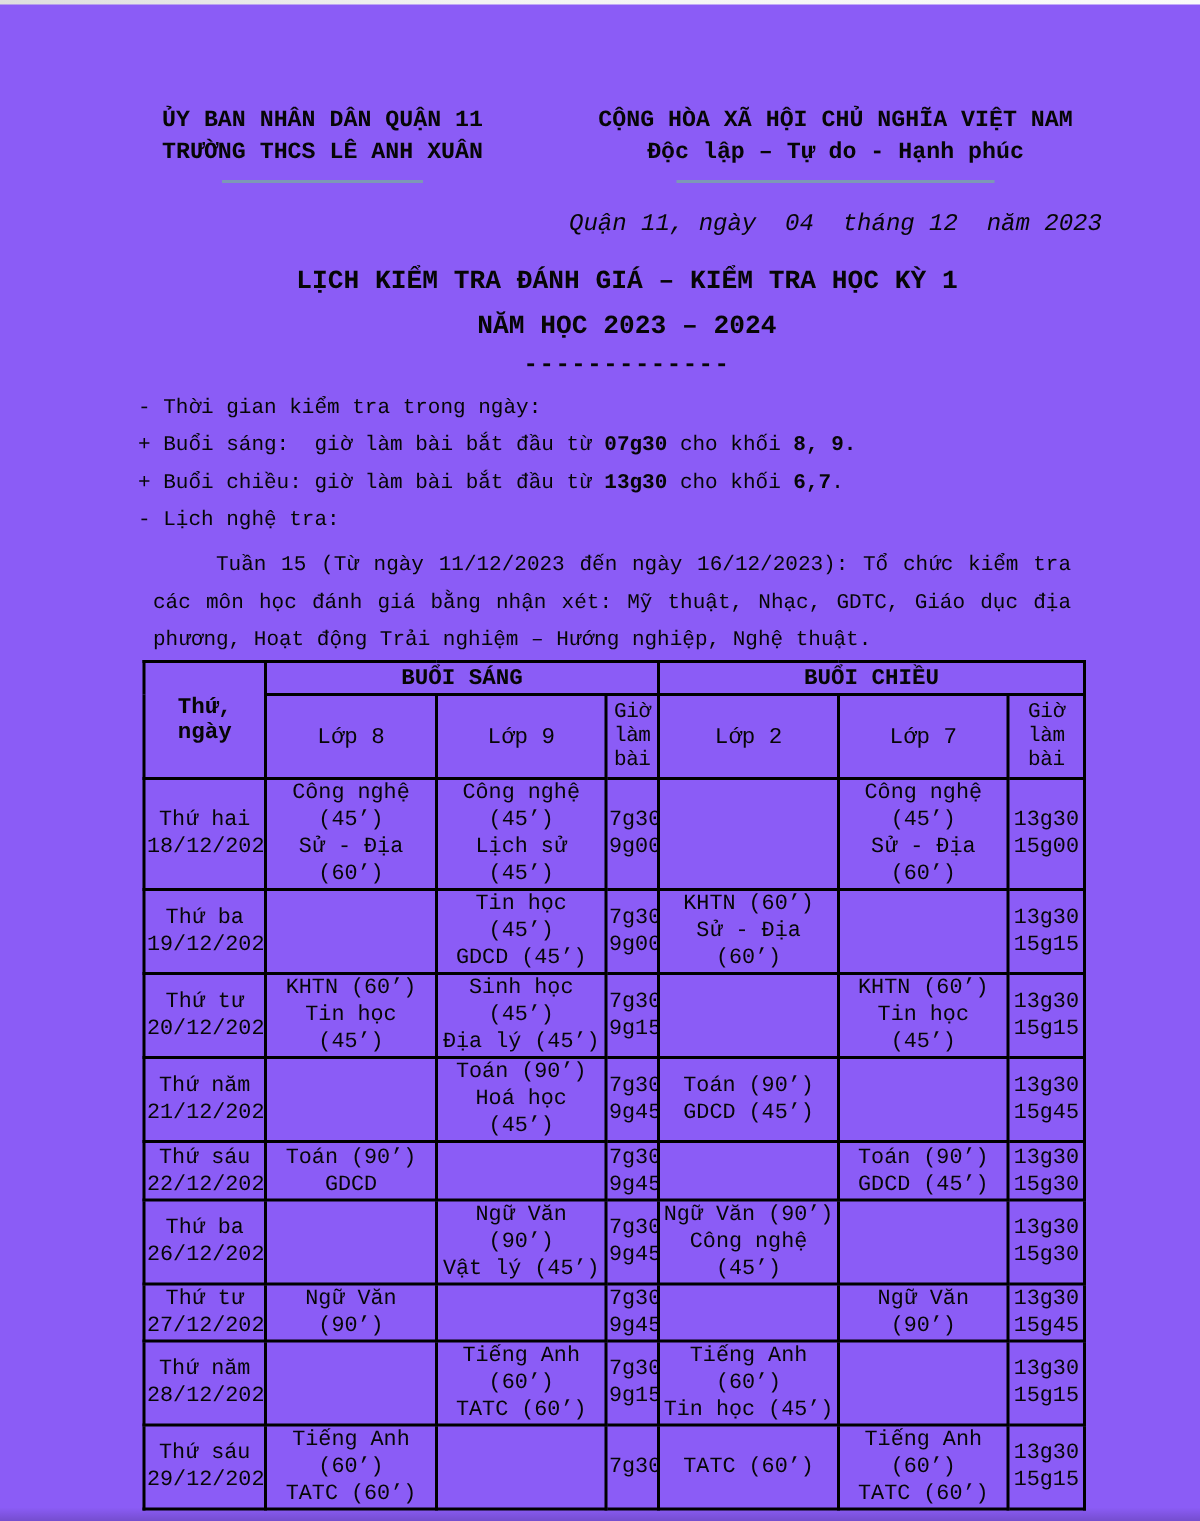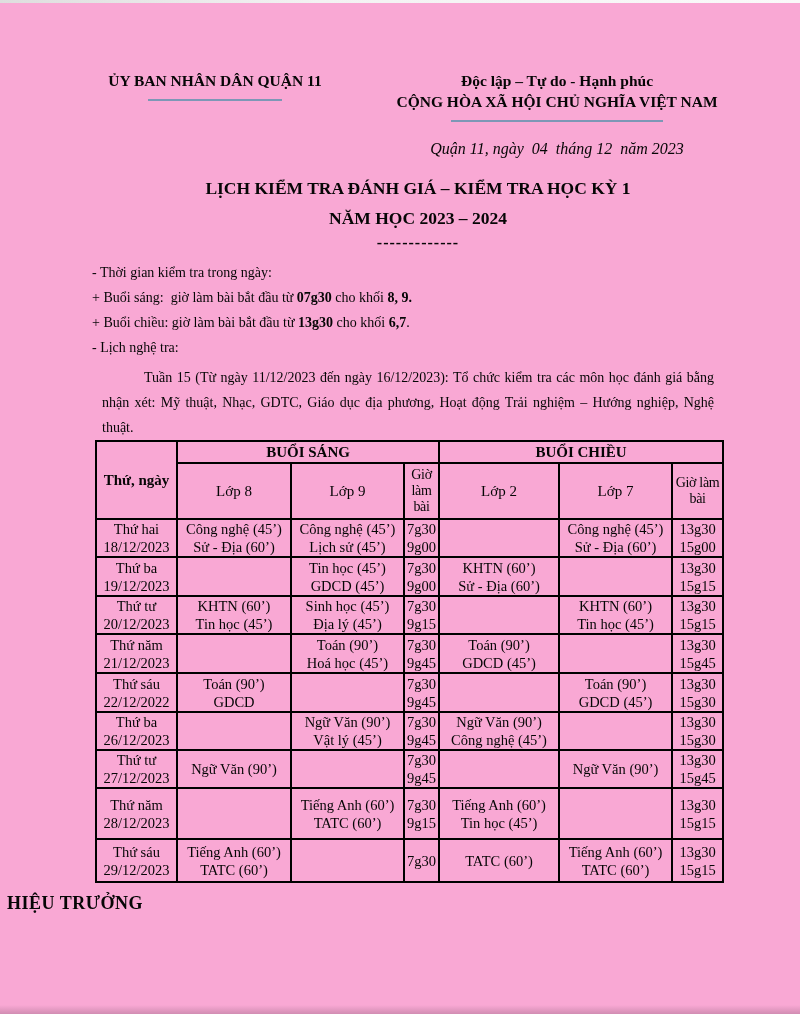--- a/index.html
+++ b/index.html
@@ -1,18 +1,18 @@
 <!DOCTYPE html>
 <html><head>
 <meta charset="utf-8">
 <style>
   html,body{margin:0;padding:0;background:#ffffff;}
   .page{
-    position:relative;width:800px;height:1014px;background:#f9a8d4;
-    font-family:Liberation Serif, serif;color:#060606;overflow:hidden;
+    position:relative;width:800px;height:1014px;background:#8b5cf6;
+    font-family:Liberation Mono, monospace;color:#060606;overflow:hidden;
   }
   .edge-top{position:absolute;top:0;left:0;width:100%;height:3px;
     background:linear-gradient(to right,#dedede,#f3f3f3 40%,#fafafa);}
   .edge-bottom{position:absolute;bottom:0;left:0;width:100%;height:9px;
     background:linear-gradient(to bottom,rgba(0,0,0,0),rgba(0,0,0,0.16));}
   .header{display:flex;padding-top:70px;}
   .hdr-left{width:314px;margin-left:58px;text-align:center;}
   .hdr-right{width:370px;text-align:center;}
   .hdr-line{font-weight:bold;font-size:15.5px;line-height:21px;white-space:nowrap;}
   .rule{height:2px;background:#7d97b6;margin:8px auto 0;}
@@ -50,25 +50,26 @@
 </style>
 </head>
 <body>
 
 <div class="page">
   <div class="edge-top"></div>
 
   <div class="header">
     <div class="hdr-left">
       <div class="hdr-line">ỦY BAN NHÂN DÂN QUẬN 11</div>
+      <div class="hdr-line">TRƯỜNG THCS LÊ ANH XUÂN</div>
       <div class="rule rule-left"></div>
     </div>
     <div class="hdr-right">
+      <div class="hdr-line">CỘNG HÒA XÃ HỘI CHỦ NGHĨA VIỆT NAM</div>
       <div class="hdr-line">Độc lập – Tự do -  Hạnh phúc</div>
-      <div class="hdr-line">CỘNG HÒA XÃ HỘI CHỦ NGHĨA VIỆT NAM</div>
       <div class="rule rule-right"></div>
     </div>
   </div>
 
   <div class="date-line">
     <span>Quận 11, ngày  04  tháng 12  năm 2023</span>
   </div>
 
   <div class="title-block">
     <div class="title title-1">LỊCH KIỂM TRA ĐÁNH GIÁ – KIỂM TRA HỌC KỲ 1</div>

